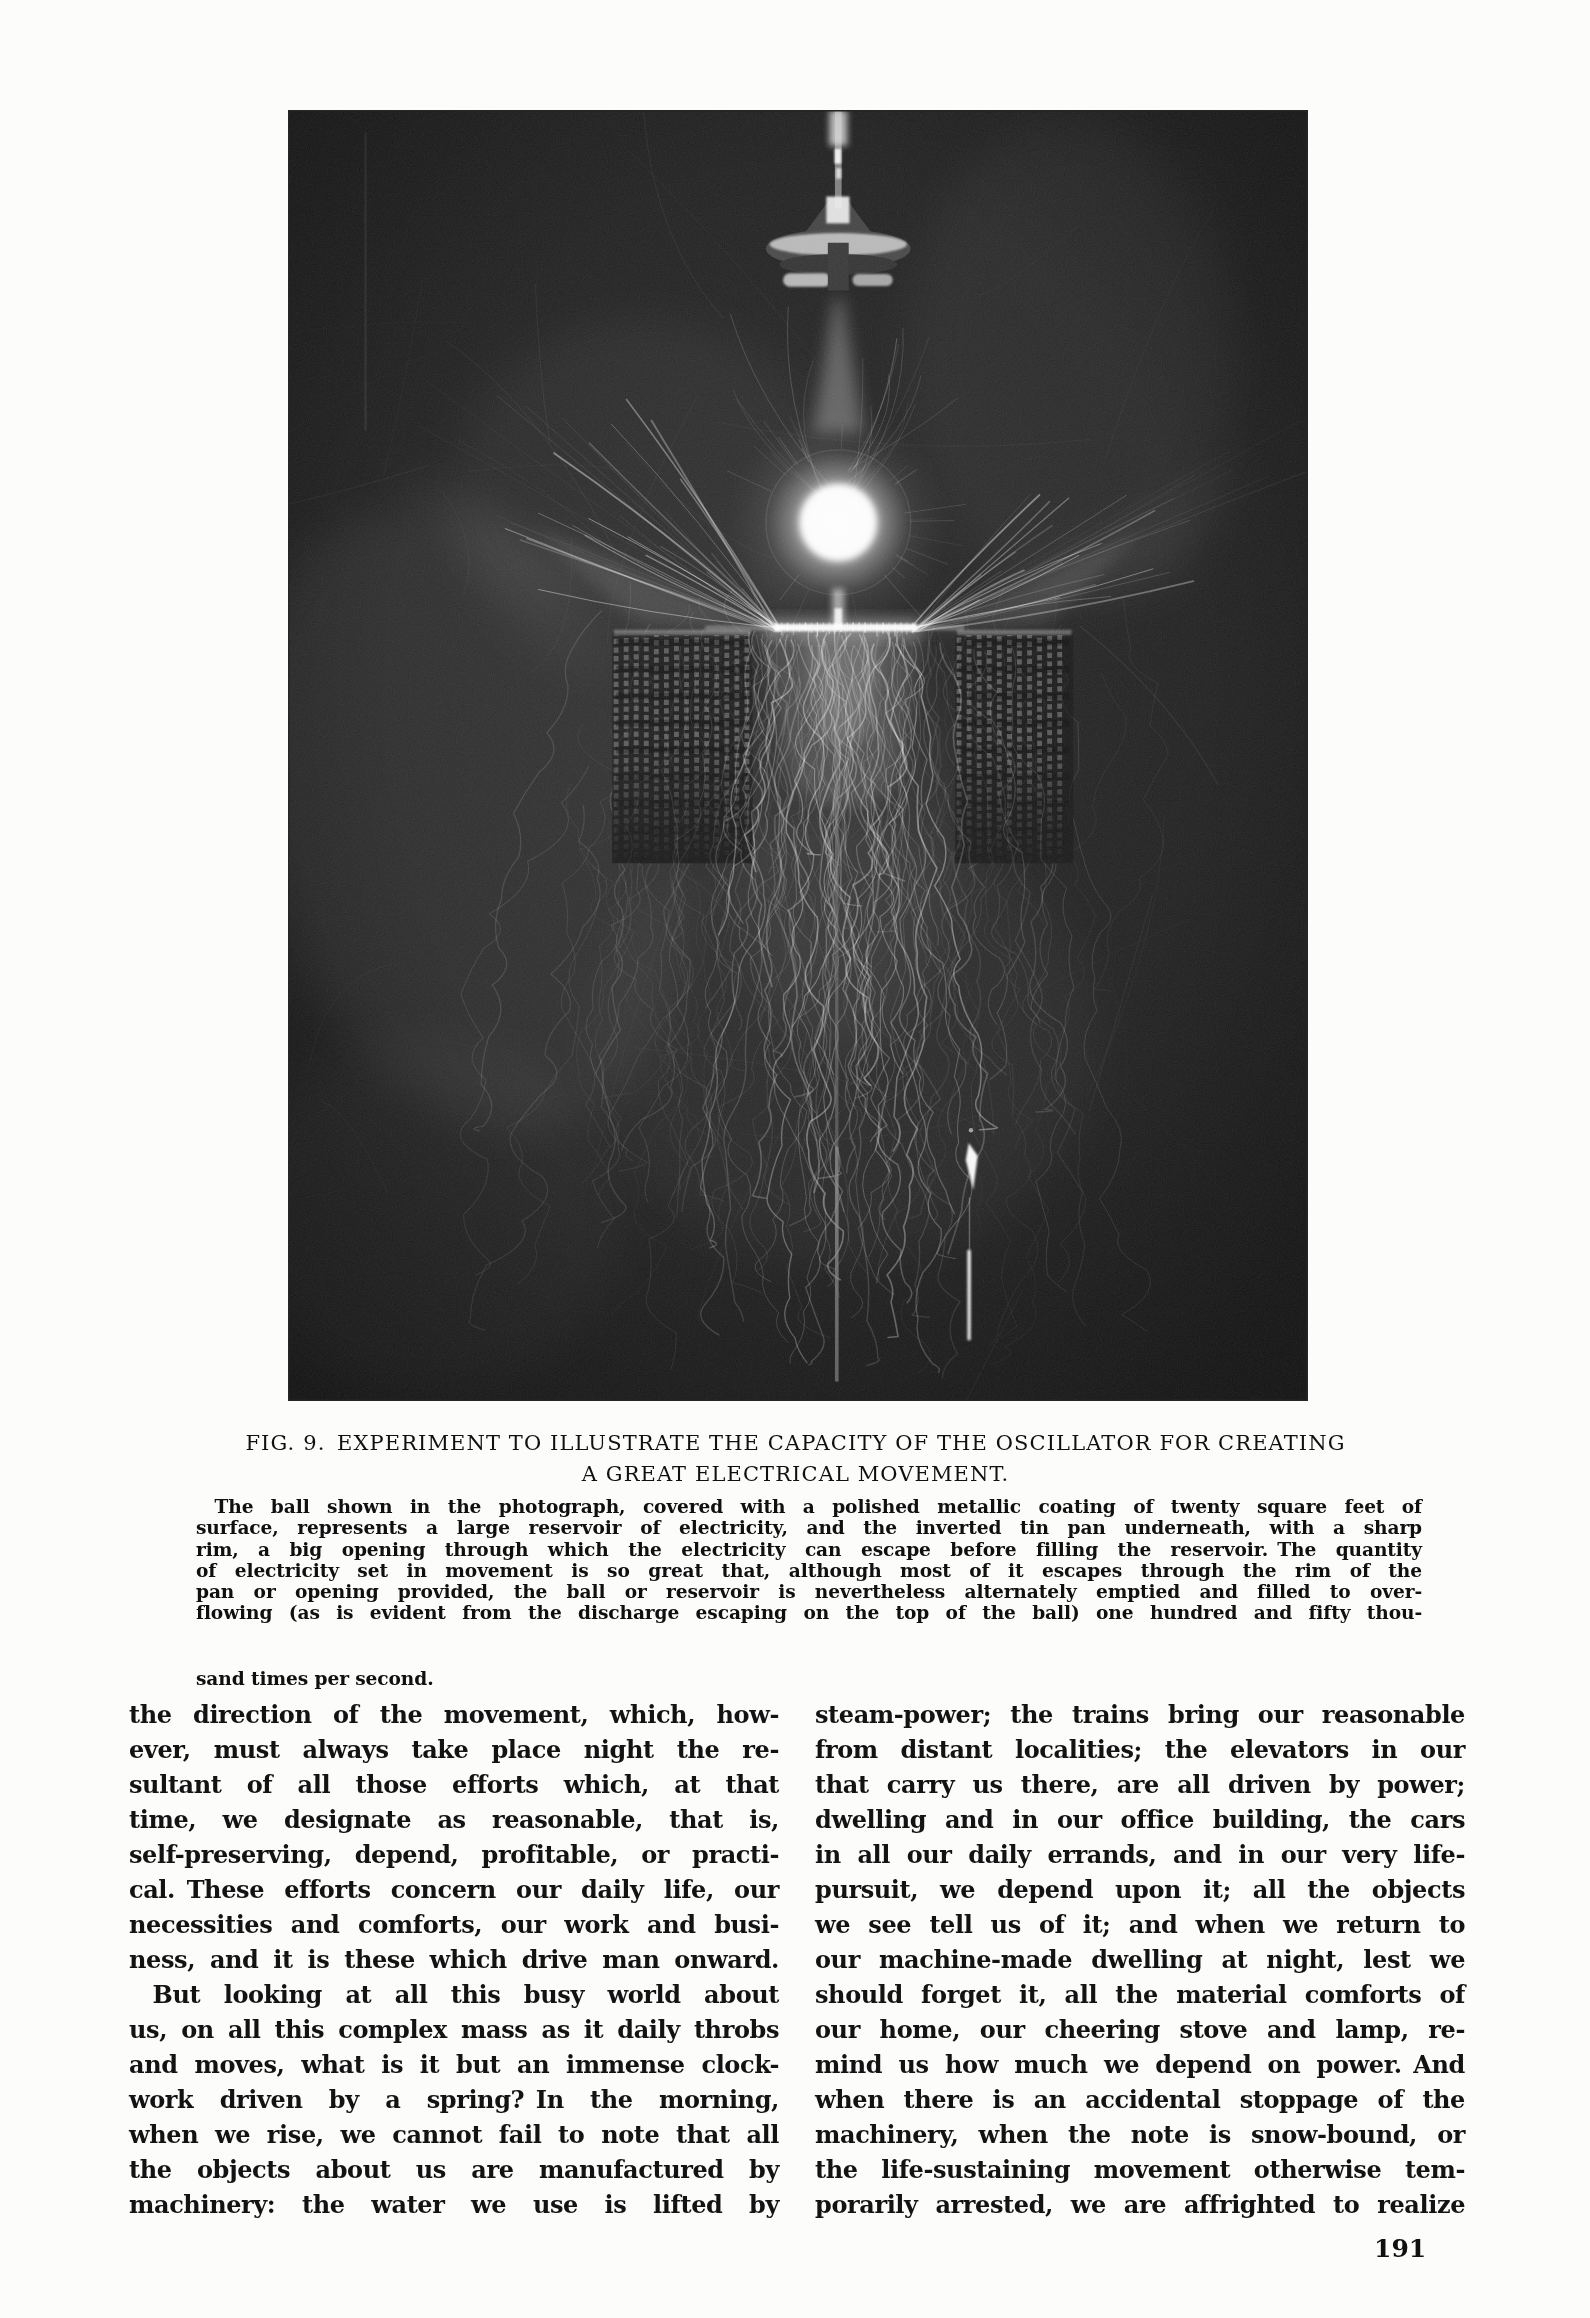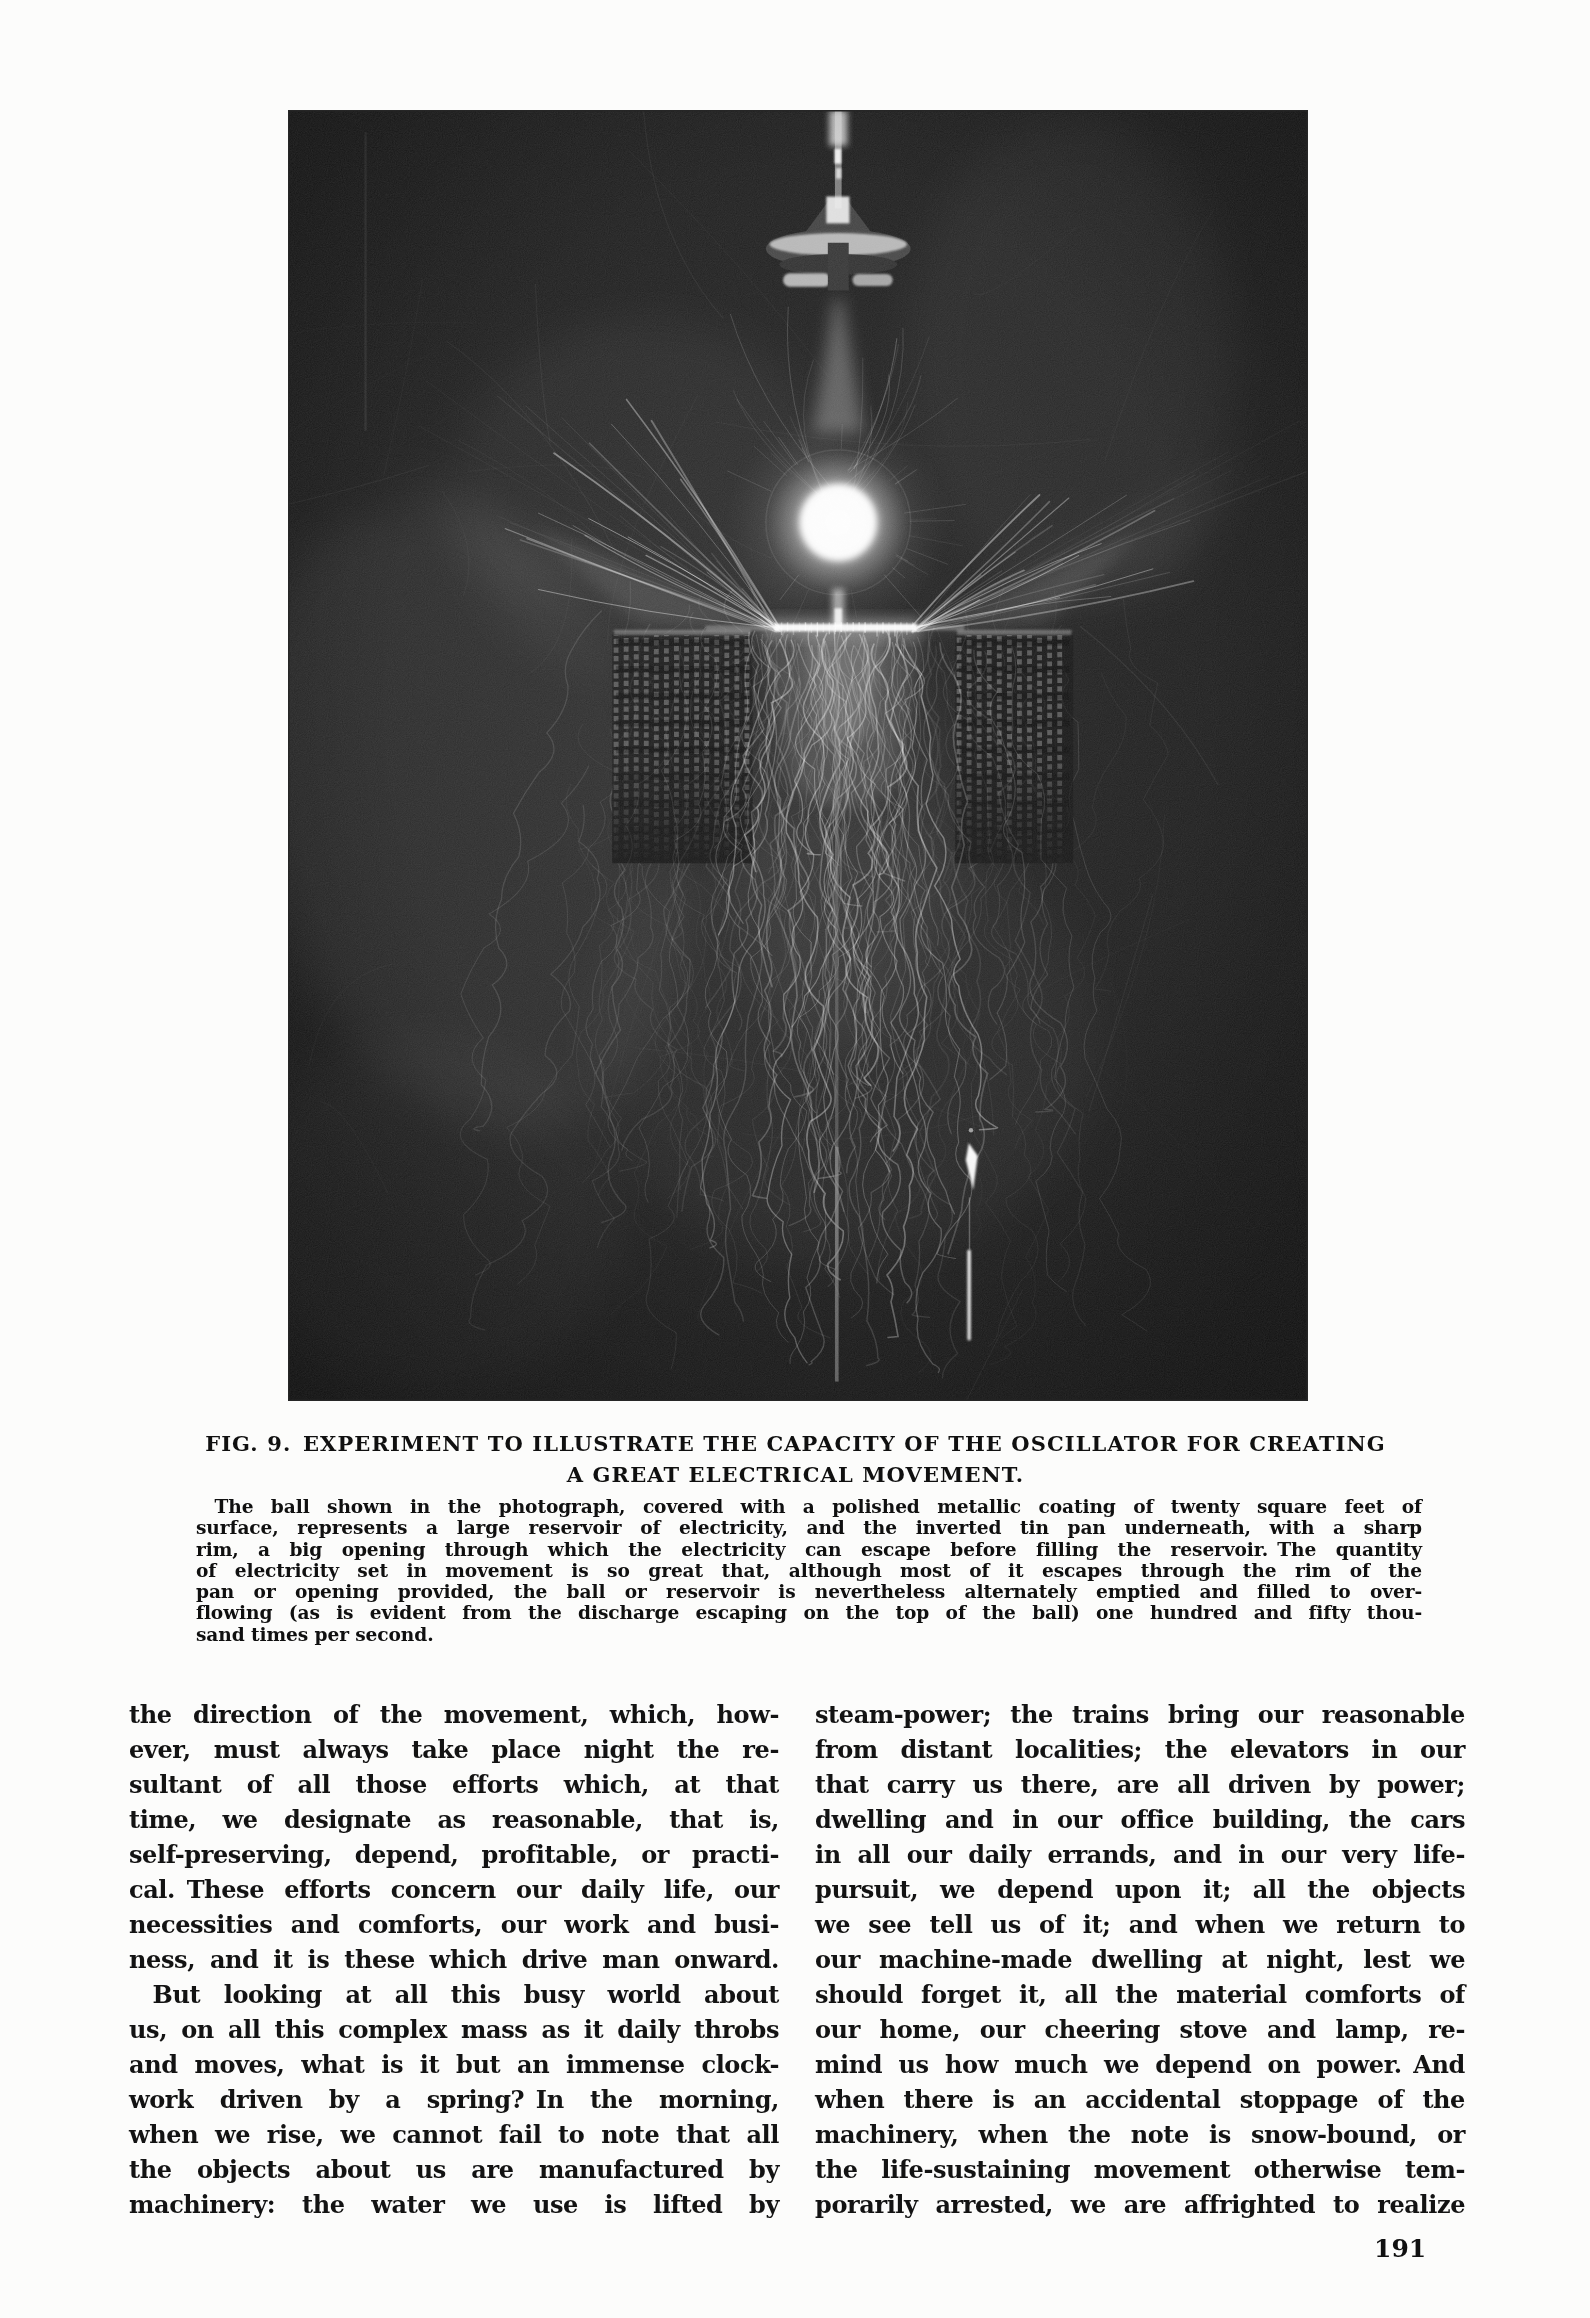--- a/index.html
+++ b/index.html
@@ -7,28 +7,28 @@
     position:relative; width:1591px; height:2319px; background:#fcfcfb;
     font-family:"DejaVu Serif","Liberation Serif",serif; color:#141414; overflow:hidden;
   }
   .photo{
     position:absolute; left:288px; top:110px; width:1020px; height:1291px;
     background:#101010;
   }
   .photo svg{display:block; width:100%; height:100%;}
   .caption-title{
     position:absolute; left:0; right:0; top:1428px; text-align:center;
-    font-weight:bold; font-size:21px; line-height:31px; letter-spacing:1.1px; color:#101010;
+    font-weight:normal; font-size:21px; line-height:31px; letter-spacing:1.1px; color:#101010;
   }
   .caption-text{
     position:absolute; left:196px; top:1496px; width:1226px;
     font-weight:bold; font-size:18.6px; line-height:21.3px; letter-spacing:-0.1px; color:#101010;
   }
   .c-line{text-align:justify; text-align-last:justify;}
-  .caption-text .c-line:last-child{text-align-last:left;}
+  .caption-text .c-line:last-child{text-align-last:left;margin-top:44px;}
   .col{
     position:absolute; top:1697px; width:650px;
     font-weight:bold; font-size:24px; line-height:35px; letter-spacing:-0.4px; color:#131313;
   }
   .col-left{left:129px;}
   .col-right{left:815px;}
   .t-line{text-align:justify; text-align-last:justify;}
   .pageno{
     position:absolute; left:1374px; top:2234px;
     font-weight:bold; font-size:25px; color:#101010;

